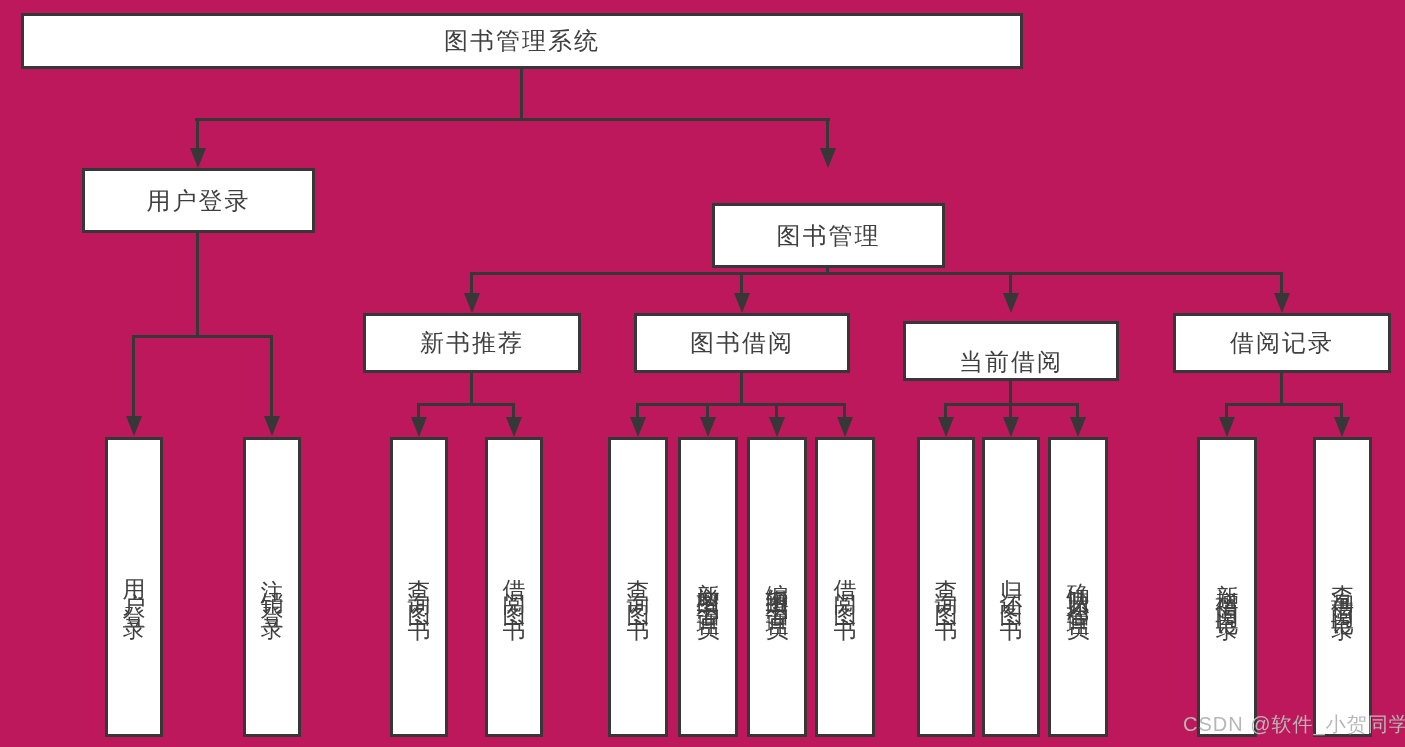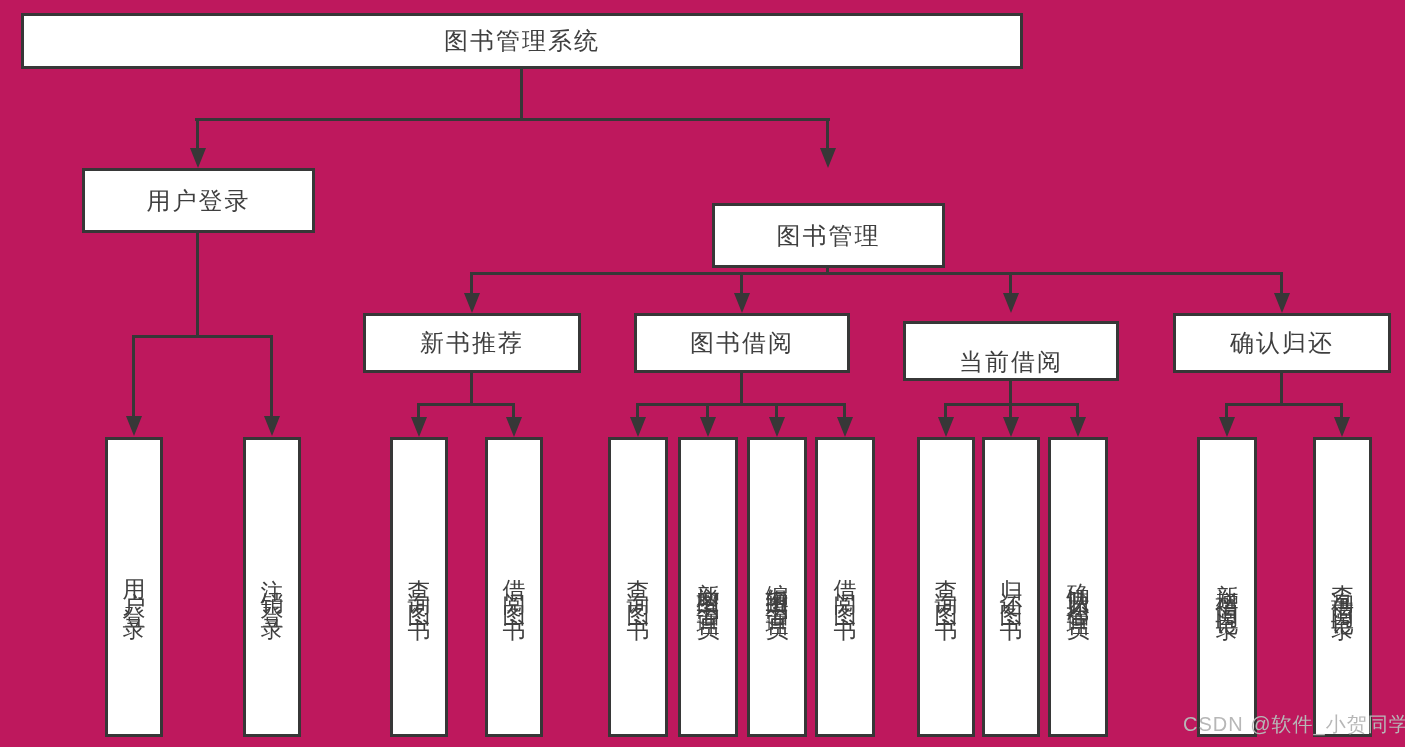--- a/index.html
+++ b/index.html
@@ -62,21 +62,21 @@
   <div class="box" style="left:363px; top:313px; width:218px; height:60px;font-family:Liberation Serif, serif;">
     <span>新书推荐</span>
   </div>
   <div class="box" style="left:634px; top:313px; width:216px; height:60px;">
     <span>图书借阅</span>
   </div>
   <div class="box" style="left:903px; top:321px; width:216px; height:60px;align-items:flex-end;">
     <span>当前借阅</span>
   </div>
   <div class="box" style="left:1173px; top:313px; width:218px; height:60px;">
-    <span>确认归还</span>
+    <span>借阅记录</span>
   </div>
 
   <div class="box leaf" style="left:105px; width:58px;">
     <span class="vtext s4">用户登录</span>
   </div>
   <div class="box leaf" style="left:243px; width:58px;">
     <span class="vtext s4">注销登录</span>
   </div>
 
   <div class="box leaf" style="left:390px; width:58px;">

